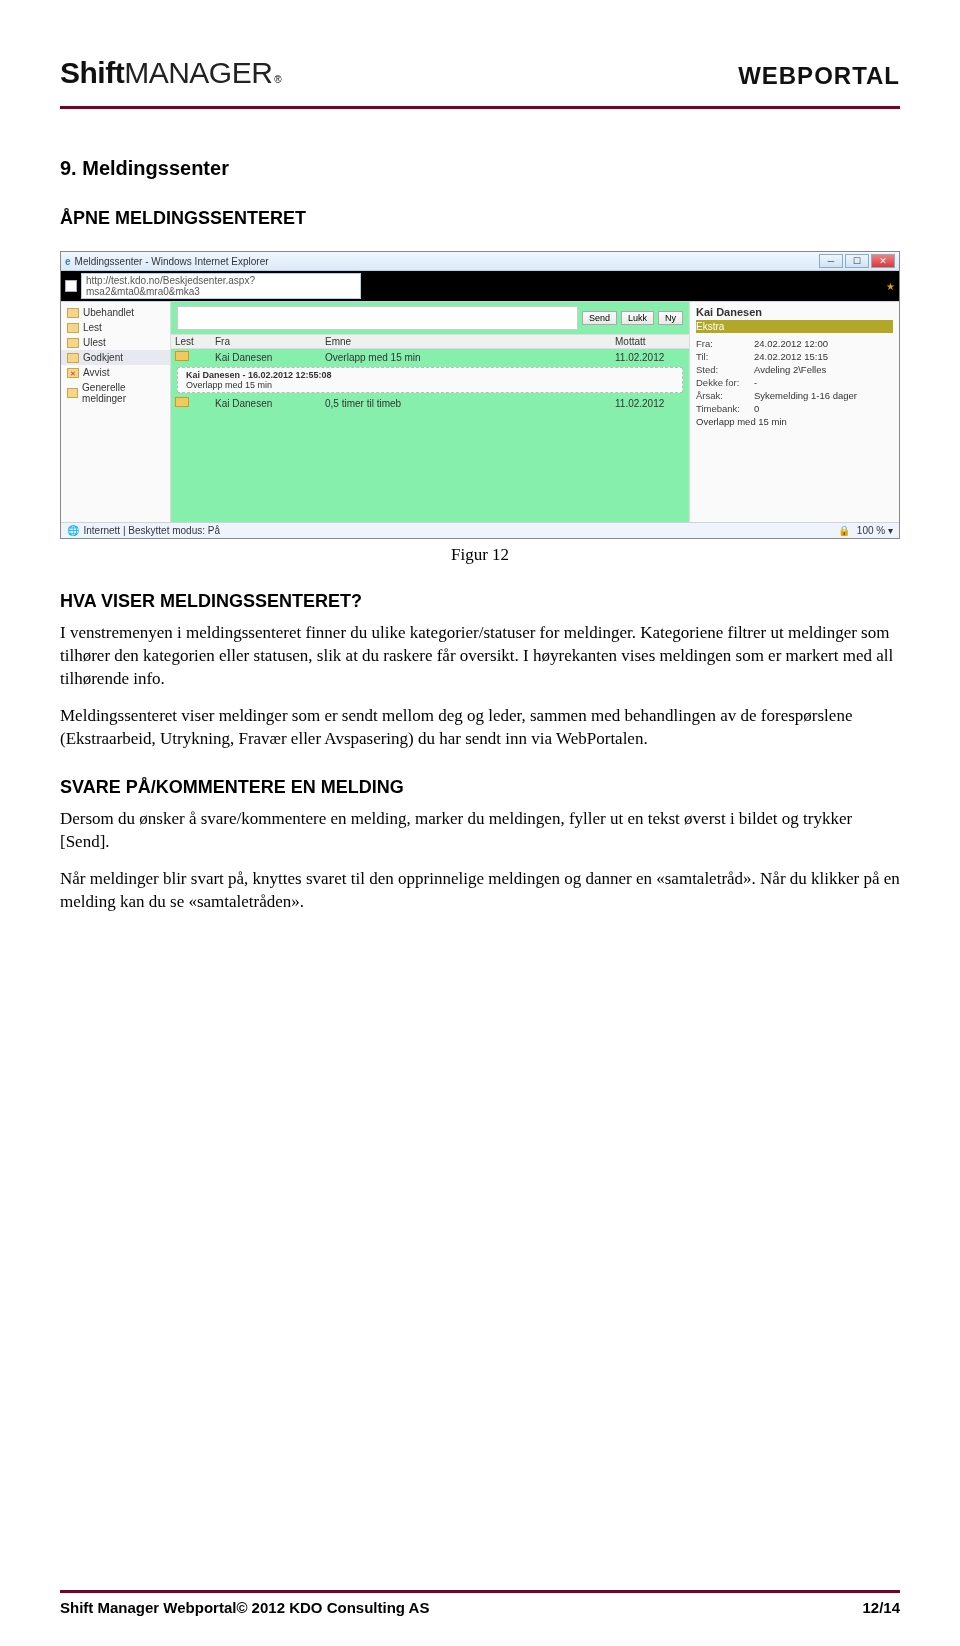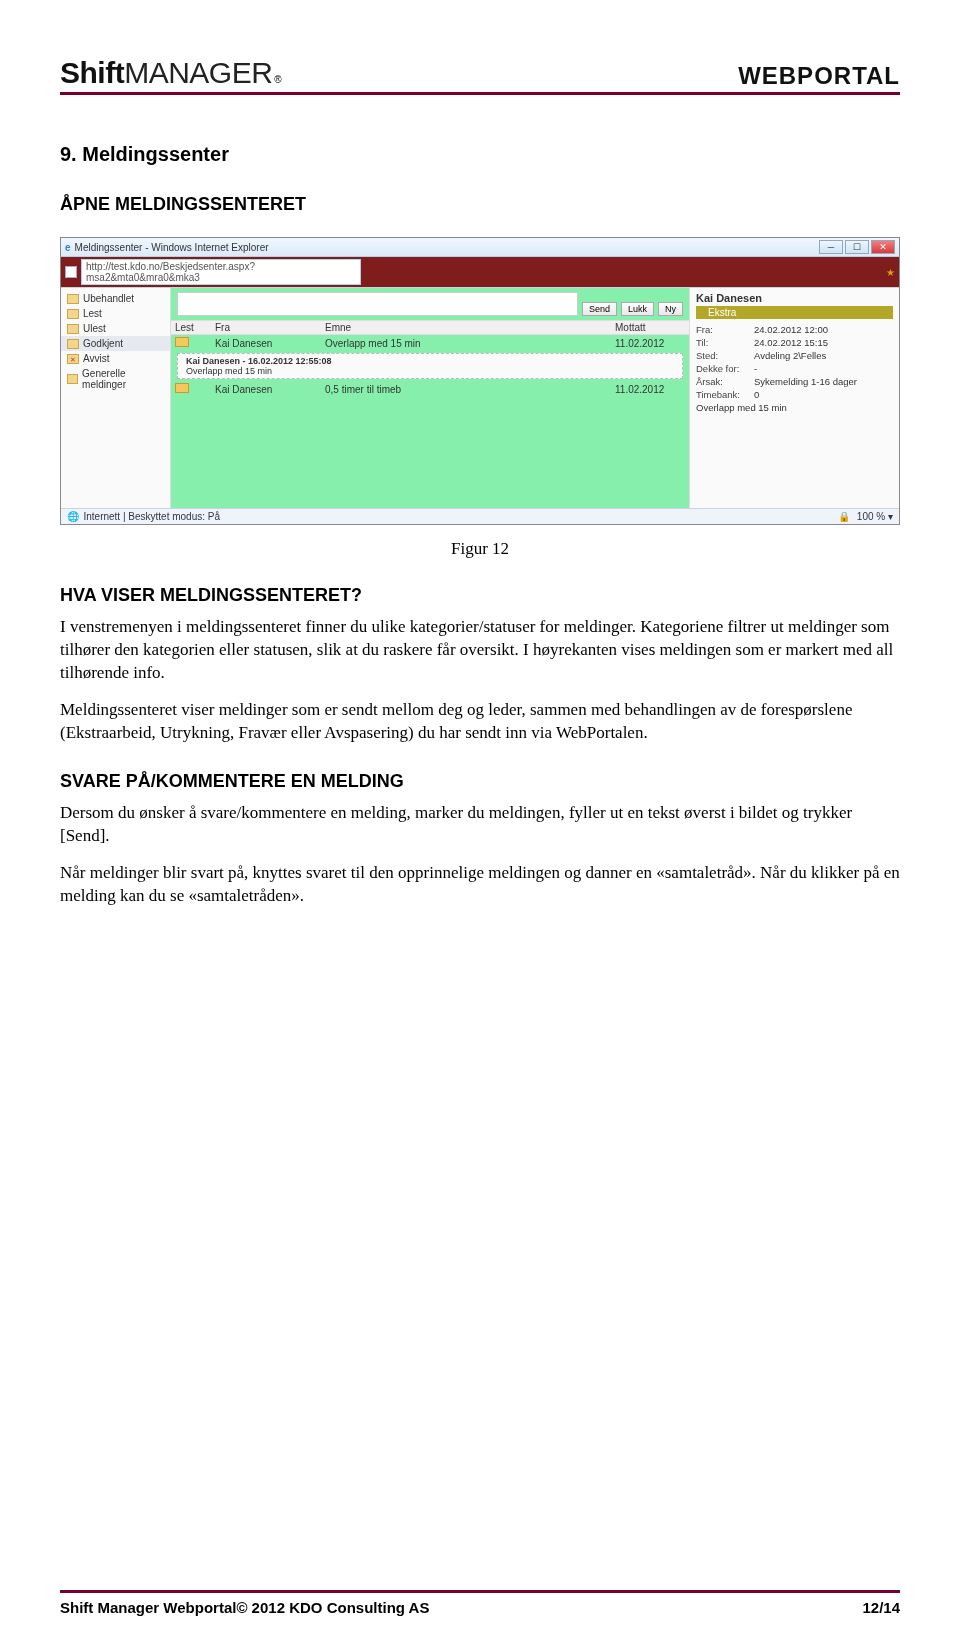--- a/index.html
+++ b/index.html
@@ -1,56 +1,56 @@
 <!DOCTYPE html>
 <html><head>
 <meta charset="utf-8">
 <style>
   * { box-sizing: border-box; margin: 0; padding: 0; }
   body { font-family: "Times New Roman", Georgia, serif; background: #fff; color: #000; width: 960px; margin: 0 auto; display: flex; flex-direction: column; min-height: 1646px; }
   .page { padding: 56px 60px 30px 60px; flex: 1; }
-  .header-row { display: flex; justify-content: space-between; align-items: flex-end; border-bottom: 3px solid #7a0026; padding-bottom: 2px; }
+  .header-row { display: flex; justify-content: space-between; align-items: flex-end; border-bottom: 3px solid #7a0026; padding-bottom: 16px; }
   .logo { font-family: Arial, Helvetica, sans-serif; font-size: 30px; letter-spacing: -0.5px; display: flex; align-items: baseline; }
   .logo .thin { font-weight: 200; color: #222; }
   .logo .bold { font-weight: 900; color: #111; }
   .logo .reg { font-size: 10px; vertical-align: top; margin-left: 2px; }
   .portal { font-family: Arial, Helvetica, sans-serif; font-weight: 900; font-size: 24px; letter-spacing: 1px; color: #111; }
   h1.section-title { font-family: Arial, Helvetica, sans-serif; font-weight: 900; font-size: 20px; margin-top: 48px; margin-bottom: 28px; }
   h2.sub { font-family: Arial, Helvetica, sans-serif; font-weight: 900; font-size: 18px; font-variant: small-caps; text-transform: uppercase; margin-top: 26px; margin-bottom: 10px; }
   p.body { font-size: 17px; line-height: 1.35; margin-bottom: 14px; }
-  .figure-caption { text-align: center; font-size: 17px; margin: 14px 0 20px 0; }
+  .figure-caption { text-align: center; font-size: 17px; margin: 6px 0 20px 0; }
   
   .screenshot { border: 1px solid #888; margin-top: 22px; font-family: "Segoe UI", Tahoma, Arial, sans-serif; font-size: 10px; color: #333; background: #fff; }
   .win-chrome { background: linear-gradient(#f0f7fe,#dbeaf9); padding: 2px 4px; display: flex; align-items: center; gap: 4px; border-bottom: 1px solid #b8cee1; }
   .win-buttons { margin-left: auto; display: flex; gap: 2px; }
   .wbtn { width: 24px; height: 14px; border: 1px solid #8fa9c2; background: linear-gradient(#eef6fd,#cfe3f4); text-align: center; font-size: 9px; line-height: 12px; }
   .wbtn.close { background: linear-gradient(#f08080,#d83a3a); color: #fff; }
-  .addr-row { display: flex; align-items: center; gap: 4px; padding: 2px 4px; background: #7f1d1d; border-bottom: 1px solid #c8d4e0; }
+  .addr-row { display: flex; align-items: center; gap: 4px; padding: 2px 4px; background: #000000; border-bottom: 1px solid #c8d4e0; }
   .addr-row .url { background: #fff; border: 1px solid #b8cee1; padding: 1px 4px; flex: 1; color: #555; font-size: 10px; max-width: 280px; }
   .mc-body { display: flex; min-height: 220px; background: #86efac; }
   .mc-left { width: 110px; background: #fafafa; border-right: 1px solid #ddd; padding: 3px 0; }
   .folder { display: flex; align-items: center; gap: 4px; padding: 2px 6px; font-size: 10px; cursor: default; }
   .folder.selected { background: #e6eaf0; }
   .ficon { width: 12px; height: 10px; background: #f4d58a; border: 1px solid #caa64f; display: inline-block; }
   .ficon.red::after { content: "✕"; color: #c33; font-size: 7px; position: relative; left: 2px; top: -2px; }
   .mc-mid { flex: 1; display: flex; flex-direction: column; }
-  .compose { display: flex; align-items: flex-end; padding: 4px 6px; gap: 4px; }
+  .compose { display: flex; align-items: center; padding: 4px 6px; gap: 4px; }
   .compose textarea { flex: 1; border: 1px solid #ccc; height: 24px; background: #fff; resize: none; font-size: 10px; }
   .tbtn { font-size: 9px; padding: 1px 6px; border: 1px solid #aaa; background: linear-gradient(#fdfdfd,#e8e8e8); }
   .msg-head { display: flex; font-size: 10px; background: #f0f0f0; border-top: 1px solid #ddd; border-bottom: 1px solid #ddd; padding: 1px 4px; }
   .col-lest { width: 40px; }
   .col-fra { width: 110px; }
   .col-emne { flex: 1; }
   .col-mottatt { width: 70px; text-align: left; }
   .msg-row { display: flex; font-size: 10px; padding: 2px 4px; align-items: center; }
   .envelope { width: 14px; height: 10px; background: #f6c75a; border: 1px solid #c99a2e; display: inline-block; margin-right: 6px; }
   .msg-expand { font-size: 9px; padding: 2px 8px; border: 1px dashed #bbb; margin: 2px 6px; background: #fafafa; }
   .mc-right { width: 210px; border-left: 1px solid #ddd; background: #fafafa; padding: 4px 6px; font-size: 10px; }
   .right-name { font-weight: bold; font-size: 11px; margin-bottom: 2px; }
-  .tag-ekstra { background: #b3a728; color: #fff; font-size: 10px; padding: 1px 12px; display: block; margin-bottom: 4px; }
+  .tag-ekstra { background: #b3a728; color: #fff; font-size: 10px; padding: 1px 0; display: block; margin-bottom: 4px; }
   .kv { display: flex; font-size: 9.5px; padding: 1px 0; }
   .kv .k { width: 58px; color: #444; }
   .status-bar { background: #eef4fa; border-top: 1px solid #c8d4e0; padding: 2px 6px; display: flex; font-size: 10px; color: #334; align-items: center; }
   .status-bar .right { margin-left: auto; display: flex; align-items: center; gap: 6px; }
   .footer-rule { border-top: 3px solid #7a0026; margin: 0 60px; }
   .footer { padding: 6px 60px 30px 60px; display: flex; justify-content: space-between; font-family: Arial, Helvetica, sans-serif; font-weight: 900; font-size: 15px; }
 </style>
 </head>
 <body>
 

